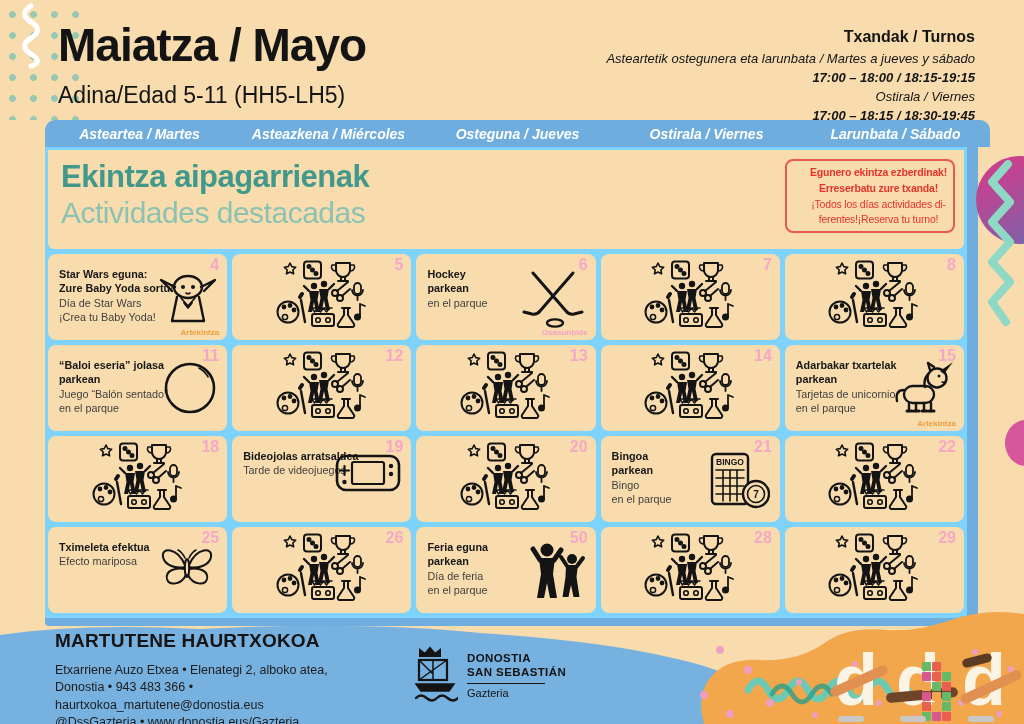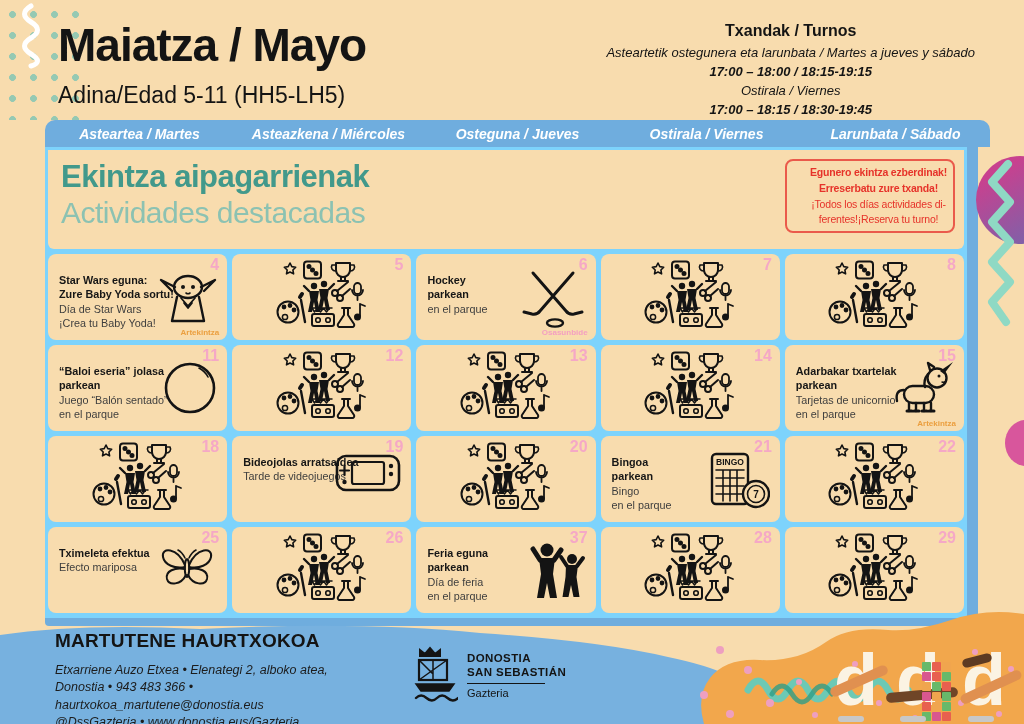--- a/index.html
+++ b/index.html
@@ -8,21 +8,21 @@
 
   
   .dots-a{position:absolute;left:2px;top:4px;width:82px;height:116px;
     background-image:radial-gradient(#7cc4b4 3.1px, transparent 3.7px);
     background-size:21px 21px;opacity:.8;}
   .squiggle-white{position:absolute;left:14px;top:2px;}
 
   
   .title{position:absolute;left:58px;top:18px;font-size:46px;font-weight:bold;letter-spacing:-1px;}
   .subtitle{position:absolute;left:58px;top:82px;font-size:23px;}
-  .turnos{position:absolute;right:49px;top:22px;text-align:center;}
+  .turnos{position:absolute;right:49px;top:28px;text-align:right;}
   .turnos .t-title{font-weight:bold;font-size:16px;margin-bottom:4px;}
   .turnos .t-line{font-style:italic;font-size:13px;line-height:1.45;}
   .turnos .t-time{font-style:italic;font-weight:bold;font-size:13px;line-height:1.45;}
 
   
   .daybar{position:absolute;left:45px;top:120px;width:945px;height:27px;background:#6fadde;
           border-radius:10px 10px 0 0;display:flex;}
   .daybar .day{flex:1;display:flex;align-items:center;justify-content:center;color:#fff;
                font-weight:bold;font-style:italic;font-size:14px;}
 
@@ -34,40 +34,40 @@
   .h-eu{font-size:31px;font-weight:bold;color:#42998b;letter-spacing:-0.5px;}
   .h-es{font-size:30px;color:#8cc2b2;margin-top:1px;letter-spacing:-0.5px;}
   .heading{position:absolute;left:13px;top:9px;}
   .notice{position:absolute;right:9px;top:9px;width:170px;height:74px;border:2px solid #ea5a4b;
           border-radius:8px;color:#e6332a;text-align:center;font-size:10.5px;line-height:1.5;
           padding-top:4px;box-sizing:border-box;letter-spacing:-0.2px;padding-left:17px;}
   .notice .n-b{font-weight:bold;}
   .grid{display:grid;grid-template-columns:repeat(5,1fr);grid-auto-rows:86px;gap:5px;}
   .cell{background:#f8dcae;border-radius:8px;position:relative;overflow:hidden;}
   .cell .date{position:absolute;top:2px;right:8px;color:#f5a8c6;font-weight:bold;font-size:16px;}
-  .cell .txt{position:absolute;left:11px;top:19px;}
+  .cell .txt{position:absolute;left:11px;top:13px;}
   .t-bold{font-size:10.8px;font-weight:bold;color:#161616;line-height:1.32;}
   .t-reg{font-size:10.8px;color:#3e3e3e;line-height:1.32;}
   .cell .icn{position:absolute;right:10px;top:16px;}
   .cell.collage .icn{left:50%;top:50%;right:auto;transform:translate(-50%,-50%);}
   .cell .tag{position:absolute;right:8px;bottom:3px;font-size:8px;font-weight:bold;}
 
   
   .circle-purple{position:absolute;left:976px;top:156px;width:88px;height:88px;border-radius:50%;
                  background:linear-gradient(150deg,#c8418f 20%,#7e61a9 85%);}
   .zigzag-teal{position:absolute;left:984px;top:158px;}
   .circle-magenta{position:absolute;left:1005px;top:420px;width:42px;height:46px;border-radius:50%;
                   background:#d8569c;}
 
   
   .blueblob{position:absolute;left:0;top:609px;}
   .orangeblob{position:absolute;left:648px;top:598px;}
   .f-text{position:absolute;left:55px;top:630px;}
   .f-name{font-weight:bold;font-size:19px;letter-spacing:0.2px;margin-bottom:10px;}
-  .f-line{font-style:italic;font-size:12.5px;line-height:1.38;color:#1c1c1c;}
+  .f-line{font-size:12.5px;line-height:1.38;color:#1c1c1c;}
   .logo{position:absolute;left:412px;top:646px;display:flex;align-items:center;}
   .logo-text{margin-left:9px;}
   .logo-l1,.logo-l2{font-weight:bold;font-size:11.5px;letter-spacing:0.4px;line-height:1.25;}
   .logo-div{width:78px;height:1.5px;background:#141414;margin:3px 0;}
   .logo-sub{font-size:11px;}
   .wave-teal{position:absolute;left:742px;top:664px;}
   .pink-dot{position:absolute;border-radius:50%;background:#ee9fc0;}
 
   .mascots{position:absolute;left:834px;top:628px;width:190px;height:96px;}
   .dletter{position:absolute;bottom:8px;font-weight:bold;font-size:72px;color:#fbf3e3;line-height:1;}
@@ -657,21 +657,21 @@
     <g fill="#141414">
      <circle cx="38" cy="26" r="3.2"></circle>
                 <path d="M33 31 h10 l-1.5 9 2.5 12 h-4 l-2 -10 -2 10 h-4 l2.5 -12 z"></path>
      <circle cx="48" cy="24" r="3.2"></circle>
                 <path d="M43 29 h10 l-1.5 9 2.5 12 h-4 l-2 -10 -2 10 h-4 l2.5 -12 z"></path>
     </g>
     <path d="M33 31 l-5 -5 M53 29 l5 -5" stroke="#141414" fill="none" stroke-linecap="round" stroke-linejoin="round" stroke-width="2.4"></path>
   </svg></div>
         </div>
         <div class="cell">
-          <div class="date">37</div>
+          <div class="date">50</div>
           <div class="txt">
             <div class="t-bold">Feria eguna</div>
             <div class="t-bold">parkean</div>
             <div class="t-reg">Día de feria</div>
             <div class="t-reg">en el parque</div>
           </div>
           <div class="icn"><svg width="56" height="60" viewBox="0 0 56 60">
     <g fill="#141414">
      <circle cx="17" cy="7" r="6.5"></circle>
      <path d="M9 15 h16 l-2 16 4 24 h-7 l-3 -15 -3 15 h-7 l4 -24 z"></path>

